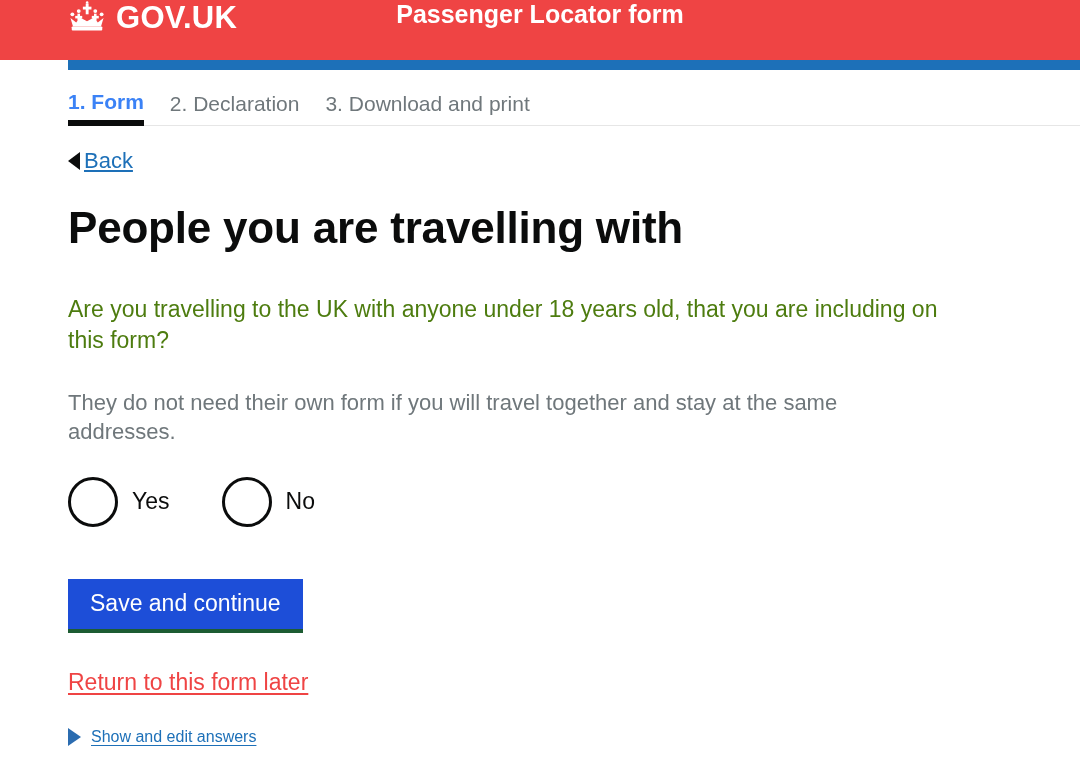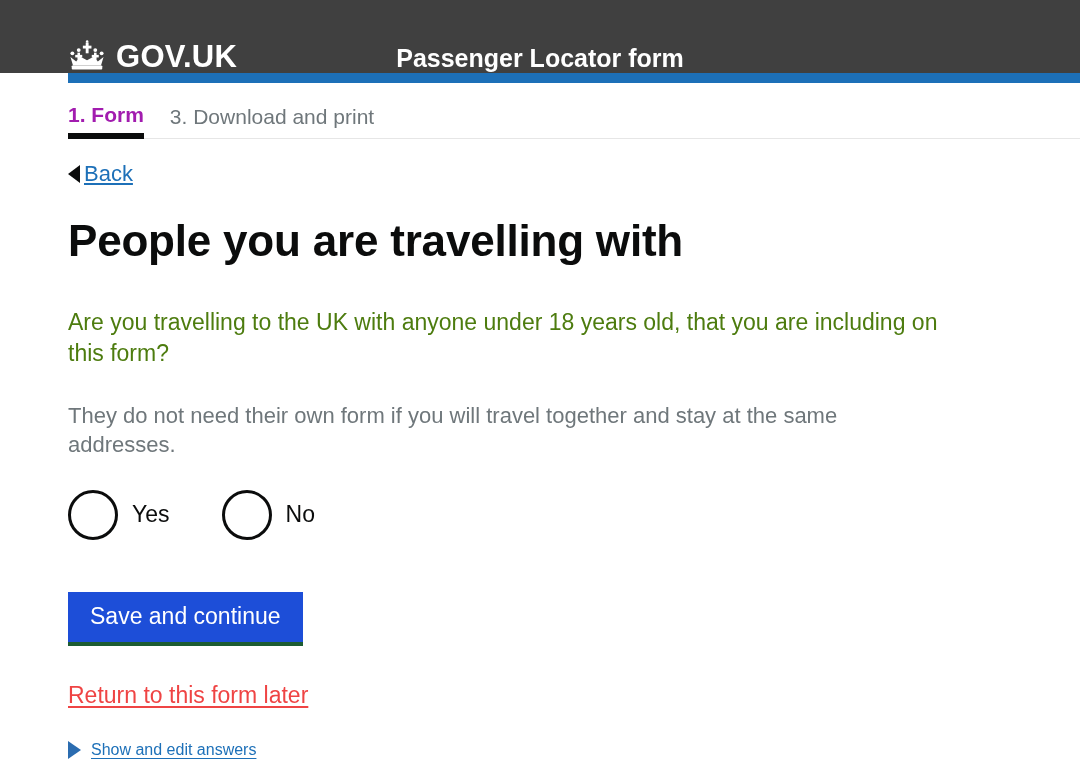--- a/index.html
+++ b/index.html
@@ -12,25 +12,25 @@
     width: 1080px;
     height: 760px;
     background: #ffffff;
     font-family: "Liberation Sans", sans-serif;
     color: #0b0c0c;
     overflow: hidden;
   }
 
   
   .gov-header {
-    background: #404040;
-    height: 73px;
+    background: #ef4444;
+    height: 60px;
     position: relative;
     display: flex;
-    align-items: flex-end;
+    align-items: flex-start;
   }
   .brand {
     display: flex;
     align-items: center;
     padding-left: 66px;
     gap: 8px;
   }
   .crown-icon {
     display: block;
     width: 42px;
@@ -76,21 +76,21 @@
     padding: 0 0 9px 0;
     margin-right: 26px;
     color: #6f777b;
     white-space: nowrap;
     background: none;
     border: none;
     font-family: inherit;
     cursor: pointer;
   }
   .tab.active {
-    color: #a21caf;
+    color: #3b82f6;
     font-weight: bold;
     border-bottom: 6px solid #0b0c0c;
     margin-bottom: -1px;
     padding-bottom: 6px;
   }
 
   
   .content {
     padding-left: 68px;
     padding-right: 40px;
@@ -242,20 +242,21 @@
     </span>
     <span class="brand-name">GOV.UK</span>
   </div>
   <div class="service-title">Passenger Locator form</div>
 </header>
 <div class="blue-bar"></div>
 
 <div class="tabs-wrap">
   <nav class="tabs">
     <button class="tab active">1. Form</button>
+    <button class="tab">2. Declaration</button>
     <button class="tab">3. Download and print</button>
   </nav>
 </div>
 
 <main class="content">
 
   <a class="back-link" href="#">
     <span class="back-arrow"></span>
     <span class="back-text">Back</span>
   </a>

